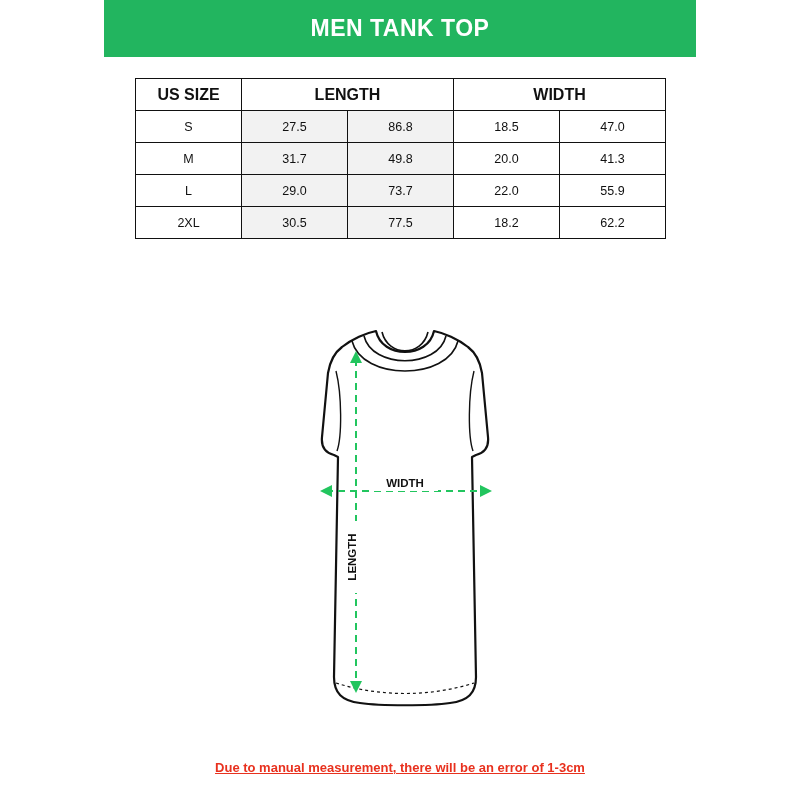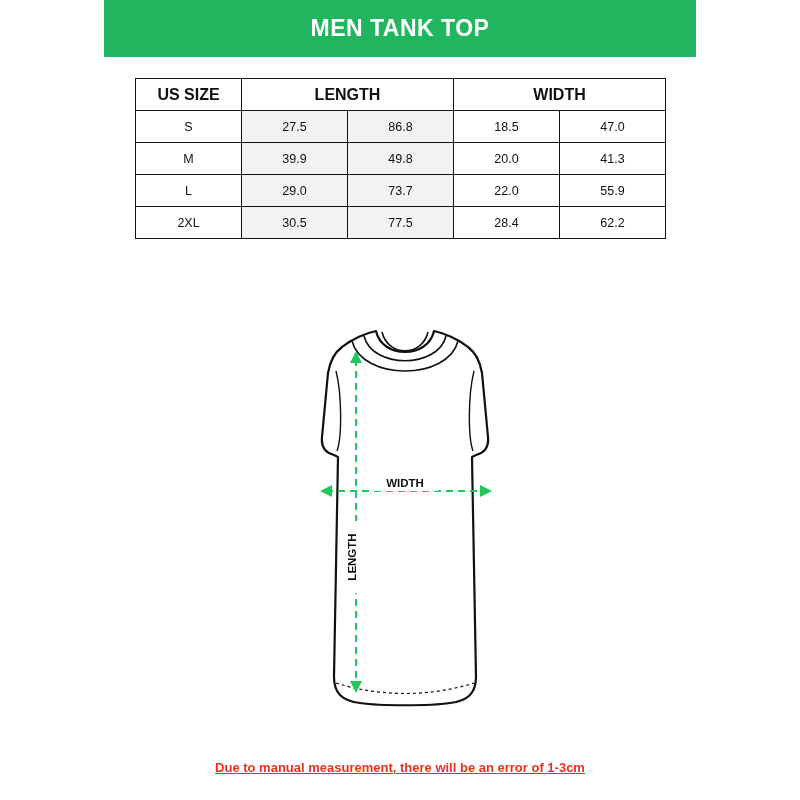--- a/index.html
+++ b/index.html
@@ -127,37 +127,37 @@
 
         <tr>
           <td class="rowlabel">S</td>
           <td class="shade">27.5</td>
           <td class="shade">86.8</td>
           <td>18.5</td>
           <td>47.0</td>
         </tr>
         <tr>
           <td class="rowlabel">M</td>
-          <td class="shade">39.9</td>
+          <td class="shade">31.7</td>
           <td class="shade">49.8</td>
           <td>20.0</td>
           <td>41.3</td>
         </tr>
         <tr>
           <td class="rowlabel">L</td>
           <td class="shade">29.0</td>
           <td class="shade">73.7</td>
           <td>22.0</td>
           <td>55.9</td>
         </tr>
         <tr>
           <td class="rowlabel">2XL</td>
           <td class="shade">30.5</td>
           <td class="shade">77.5</td>
-          <td>28.4</td>
+          <td>18.2</td>
           <td>62.2</td>
         </tr>
       </tbody>
     </table>
   </div>
 
   <div class="illus">
     <svg width="230" height="400" viewBox="0 0 230 400" xmlns="http://www.w3.org/2000/svg">
 
       <path d="M52 22

